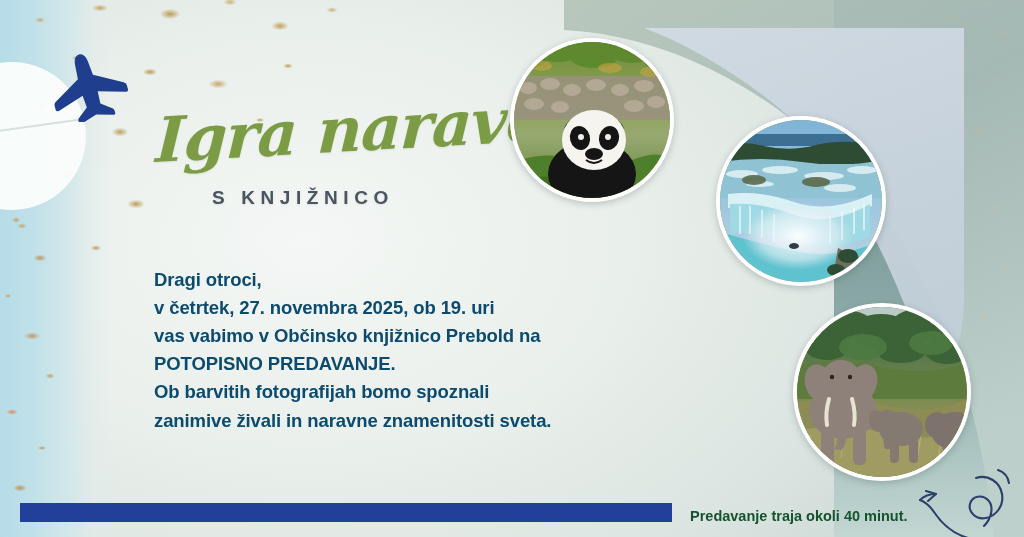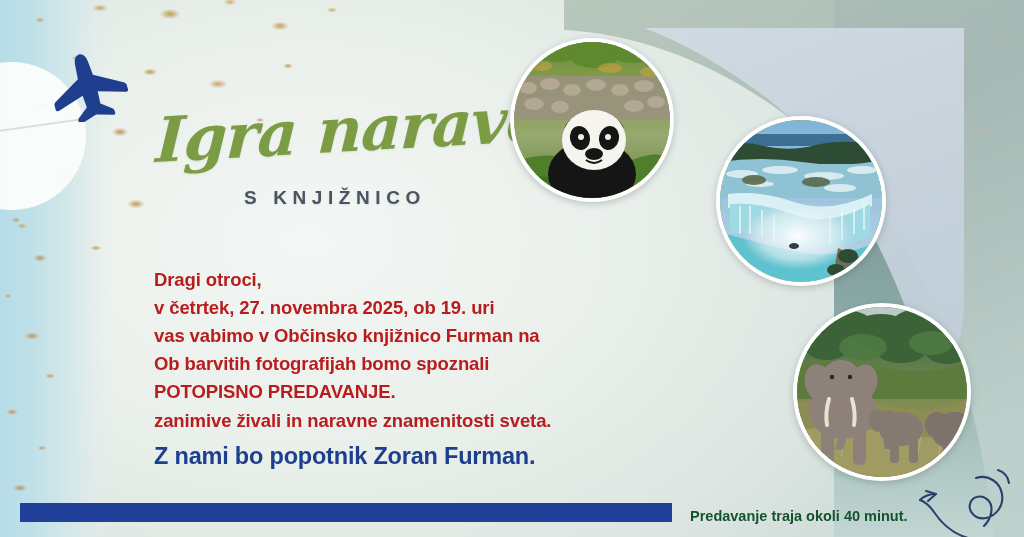--- a/index.html
+++ b/index.html
@@ -153,40 +153,40 @@
     line-height: .92;
     color: #7b9c45;
     letter-spacing: -1px;
     transform: rotate(-3.2deg) skewX(-6deg);
     transform-origin: left center;
     text-shadow: 0 1px 2px rgba(120,150,90,.18);
     white-space: nowrap;
   }
   .sub-title {
     margin-top: 16px;
-    margin-left: 88px;
+    margin-left: 56px;
     font-family: "Liberation Sans", sans-serif;
     font-weight: 700;
     font-size: 19px;
     line-height: 1.42;
     letter-spacing: 5.6px;
     color: #4a5560;
     text-shadow: 0 1px 2px rgba(140,150,150,.22);
   }
 
   
   .body-copy {
     position: absolute;
     left: 154px; top: 266px;
     width: 470px;
     font-family: "Liberation Sans", sans-serif;
     font-weight: 700;
     font-size: 18.5px;
     line-height: 1.52;
-    color: #b91c1c;
+    color: #0c4a6e;
     letter-spacing: -.1px;
   }
   .body-copy .line { display: block; white-space: nowrap; }
 
   .presenter {
     position: absolute;
     left: 154px; top: 443px;
     font-family: "Liberation Sans", sans-serif;
     font-weight: 700;
     font-size: 23.5px;
@@ -305,27 +305,26 @@
   <div class="headline">
     <div class="script-title">Igra narave</div>
     <div class="sub-title">
       <div>S KNJIŽNICO</div>
     </div>
   </div>
 
   <div class="body-copy">
     <span class="line">Dragi otroci,</span>
     <span class="line">v četrtek, 27. novembra 2025, ob 19. uri</span>
-    <span class="line">vas vabimo v Občinsko knjižnico Furman na</span>
+    <span class="line">vas vabimo v Občinsko knjižnico Prebold na</span>
+    <span class="line">POTOPISNO PREDAVANJE.</span>
     <span class="line">Ob barvitih fotografijah bomo spoznali</span>
-    <span class="line">POTOPISNO PREDAVANJE.</span>
     <span class="line">zanimive živali in naravne znamenitosti sveta.</span>
   </div>
 
-  <div class="presenter">Z nami bo popotnik Zoran Furman.</div>
 
   <div class="navy-bar"></div>
 
   <div class="duration-note">Predavanje traja okoli 40 minut.</div>
 
   <svg class="squiggle" viewBox="0 0 108 85">
     <g fill="none" stroke="#2b3f6b" stroke-width="2.1" stroke-linecap="round">
       <path d="M4 48 C8 44 14 42 20 42"></path>
       <path d="M4 48 C9 50 14 54 18 60 C26 72 38 82 52 86"></path>
       <path d="M20 42 L10 39 M20 42 L12 49"></path>

